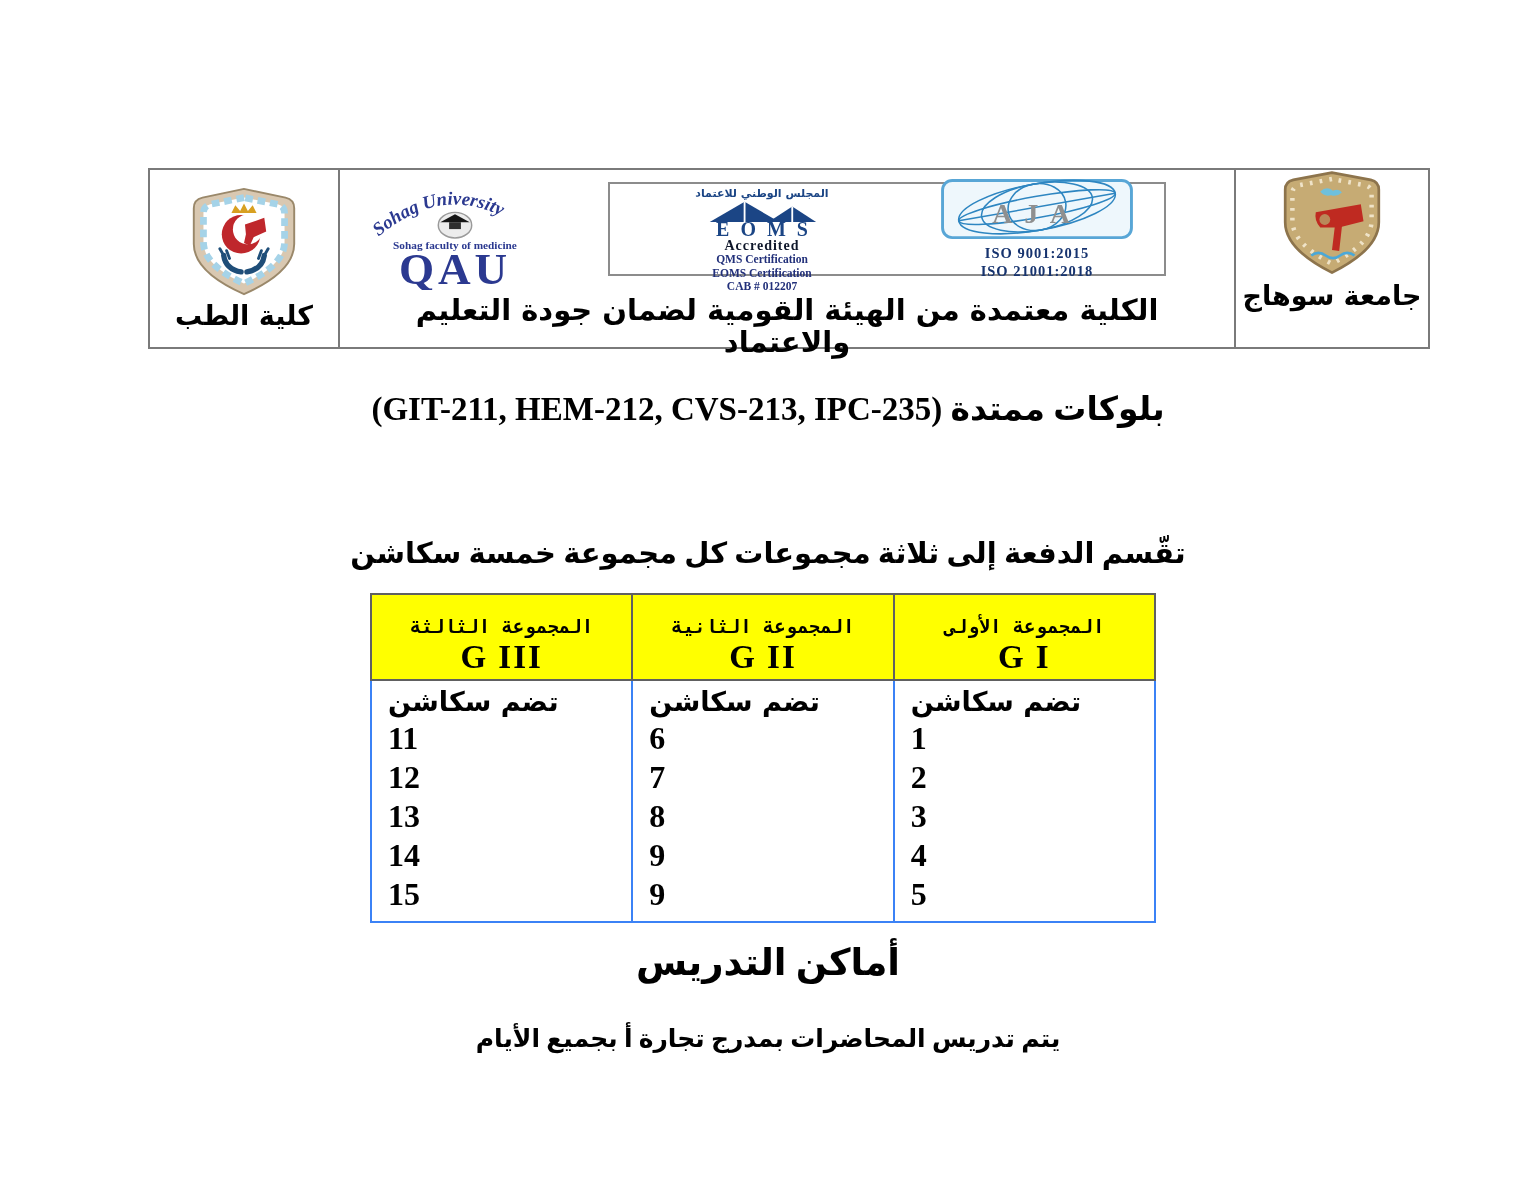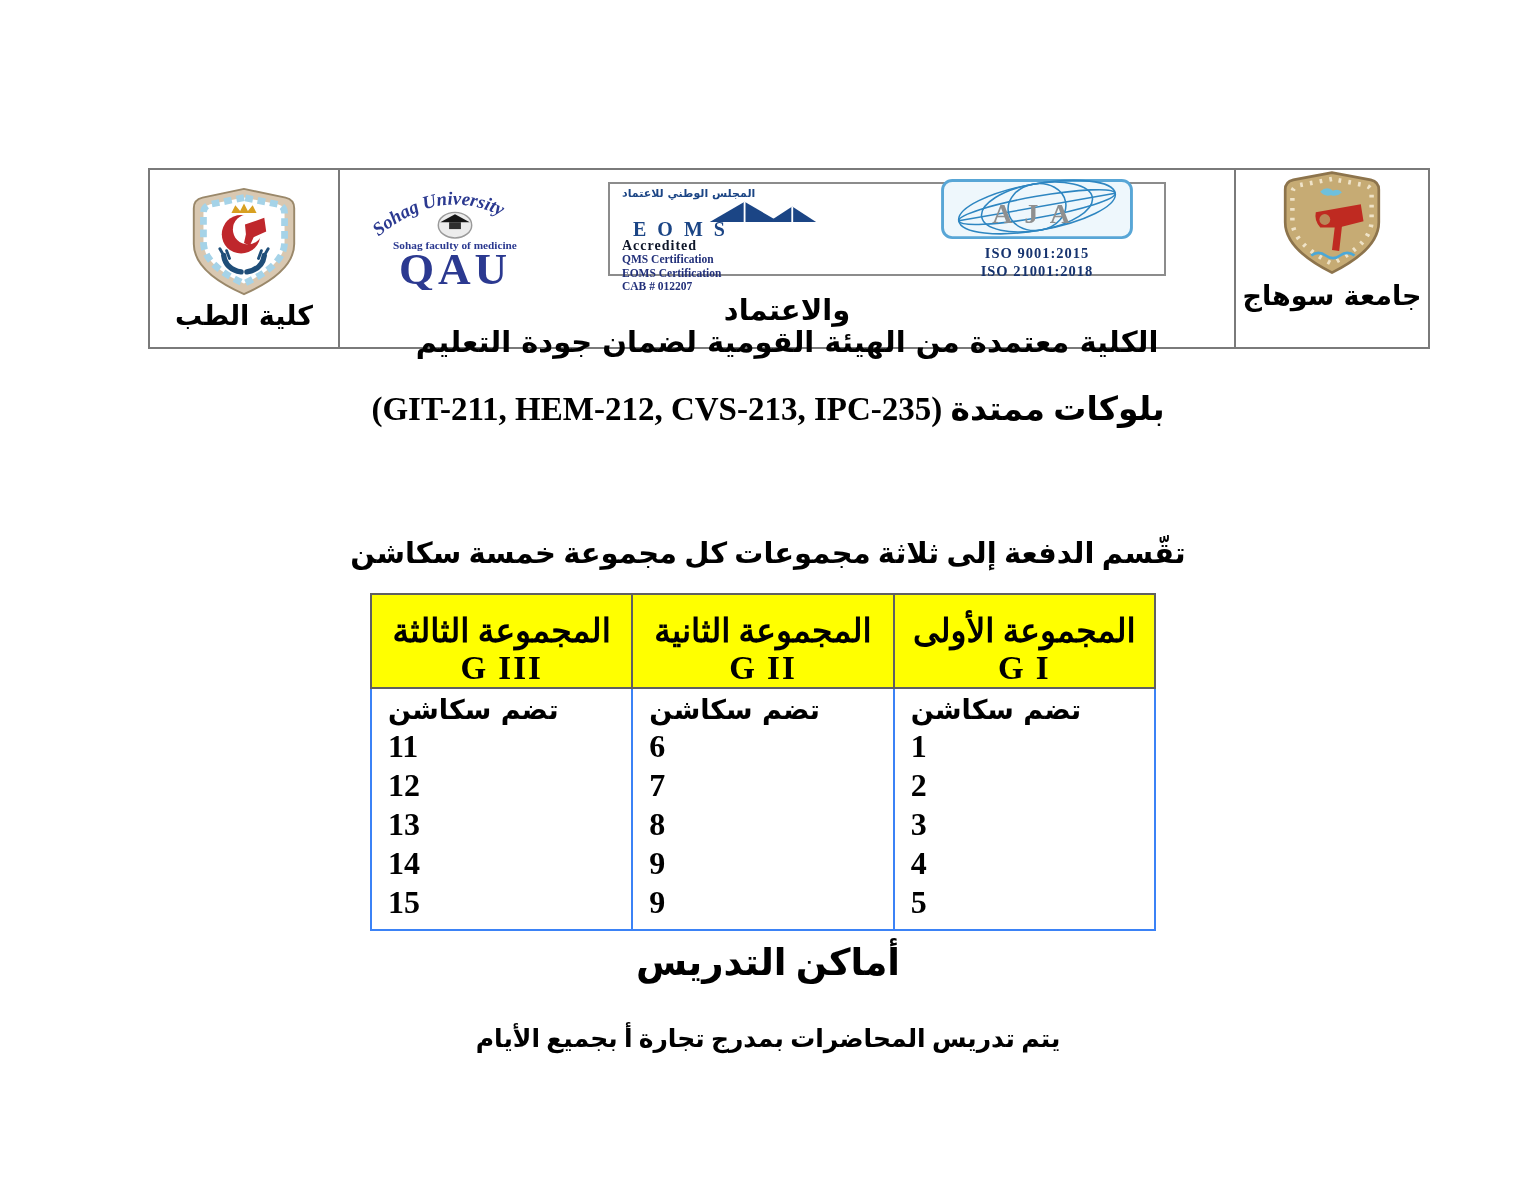--- a/index.html
+++ b/index.html
@@ -19,41 +19,41 @@
   .hcaption { font-weight:bold; font-size:27px; line-height:1.05; font-family:"DejaVu Sans","Liberation Serif",sans-serif; }
 
   .mid-logos { display:flex; align-items:flex-start; margin-left:16px; }
   .qau-svg { flex:none; }
   .accr-box {
     margin-left:54px; margin-top:4px; width:558px; height:94px;
     border:2px solid #8c8c8c; box-sizing:border-box;
     display:flex; align-items:center; justify-content:space-between;
     padding:1px 24px 1px 12px; background:#fff;
   }
-  .egac-block { text-align:left; line-height:1; width:280px;margin-top:24px; }
+  .egac-block { text-align:center; line-height:1; width:280px;margin-top:24px; }
   .egac-arabic { font-size:11px; font-weight:bold; color:#1b4585; font-family:"DejaVu Sans",sans-serif; }
   .egac-letters { font-size:20px; font-weight:bold; letter-spacing:11px; padding-left:11px; color:#1b4585; margin-top:-3px; font-family:"Liberation Serif",serif; }
   .egac-accredited { font-size:14px; font-weight:bold; color:#0f172a; letter-spacing:1px; font-family:"Liberation Serif",serif; }
   .egac-cert { font-size:11.5px; font-weight:bold; color:#22307a; line-height:1.2; font-family:"Liberation Serif",serif; }
   .aja-block { text-align:center; width:206px; }
   .aja-iso { font-size:14.5px; font-weight:bold; color:#16336e; line-height:1.25; letter-spacing:1px; font-family:"Liberation Serif",serif; }
   .accr-text { text-align:center; font-weight:bold; font-size:29px; line-height:1.12; margin-top:4px; direction:rtl; font-family:"DejaVu Sans",sans-serif; }
 
   
   .title-block { position:absolute; top:388px; left:0; width:100%; text-align:center;
     font-weight:bold; font-size:33px; line-height:1.32; direction:rtl; }
   .subtitle { position:absolute; top:536px; left:0; width:100%; text-align:center;
     font-weight:bold; font-size:29px; direction:rtl; }
 
   
   .groups-table { position:absolute; left:370px; top:593px; width:786px;
     border-collapse:collapse; direction:rtl; table-layout:fixed; }
   .groups-table th { background:#FFFF00; border:2px solid #606060; height:84px; padding:0; font-weight:bold; }
   .groups-table td { border:2px solid #3b82f6; height:236px; vertical-align:top; text-align:left; padding:4px 0 0 16px; }
-  .g-title { font-size:33px; margin-top:16px; font-family:Liberation Serif, serif; }
+  .g-title { font-size:19px; margin-top:16px; font-family:Liberation Mono, monospace; }
   .g-code  { font-size:33px; letter-spacing:2px; font-family:"Liberation Serif",serif; }
   .g-label { font-size:27px; font-weight:bold; line-height:34px; font-family:"DejaVu Sans",sans-serif; }
   .g-num   { font-size:32px; font-weight:bold; line-height:39px; font-family:"Liberation Serif",serif; }
 
   
   .footer-heading { position:absolute; top:941px; left:0; width:100%; text-align:center;
     font-weight:bold; font-size:37px; direction:rtl; }
   .footer-note { position:absolute; top:1024px; left:0; width:100%; text-align:center;
     font-weight:bold; font-size:25px; direction:rtl; }
 </style>
@@ -128,22 +128,22 @@
               </g>
               <text x="100" y="46" text-anchor="middle" font-size="29" font-weight="bold" letter-spacing="12" fill="#8f8f8f" font-family="'Liberation Serif',serif">AJA</text>
             </svg>
             <div class="aja-iso">ISO 9001:2015</div>
             <div class="aja-iso">ISO 21001:2018</div>
           </div>
         </div>
       </div>
 
       <div class="accr-text">
+        <div>الكلية معتمدة من الهيئة القومية لضمان جودة التعليم</div>
         <div>والاعتماد</div>
-        <div>الكلية معتمدة من الهيئة القومية لضمان جودة التعليم</div>
       </div>
     </div>
 
     <div class="hcell-right">
       <svg viewBox="0 0 130 120" width="134" height="108">
         <path d="M65 3 L22 11 Q13 13 13 22 L13 58 Q13 88 65 114 Q117 88 117 58 L117 22 Q117 13 108 11 Z" fill="#c6ab74" stroke="#8d744c" stroke-width="3"></path>
         <path d="M65 10 L28 17 Q21 19 21 26 L21 56 Q21 82 65 104 Q109 82 109 56 L109 26 Q109 19 102 17 Z" fill="none" stroke="#efe3c8" stroke-width="5" stroke-dasharray="3 8"></path>
         <path d="M52 24 q7 -7 14 -1 q7 -3 10 2 q-5 5 -12 3 q-8 2 -12 -4 z" fill="#6fc0dc"></path>
         <path d="M47 47 L97 38 L100 57 L76 63 L73 90 L65 89 L68 64 L52 64 Q45 56 47 47 Z" fill="#bf2a21"></path>
         <circle cx="57" cy="55" r="6" fill="#b9895a"></circle>

